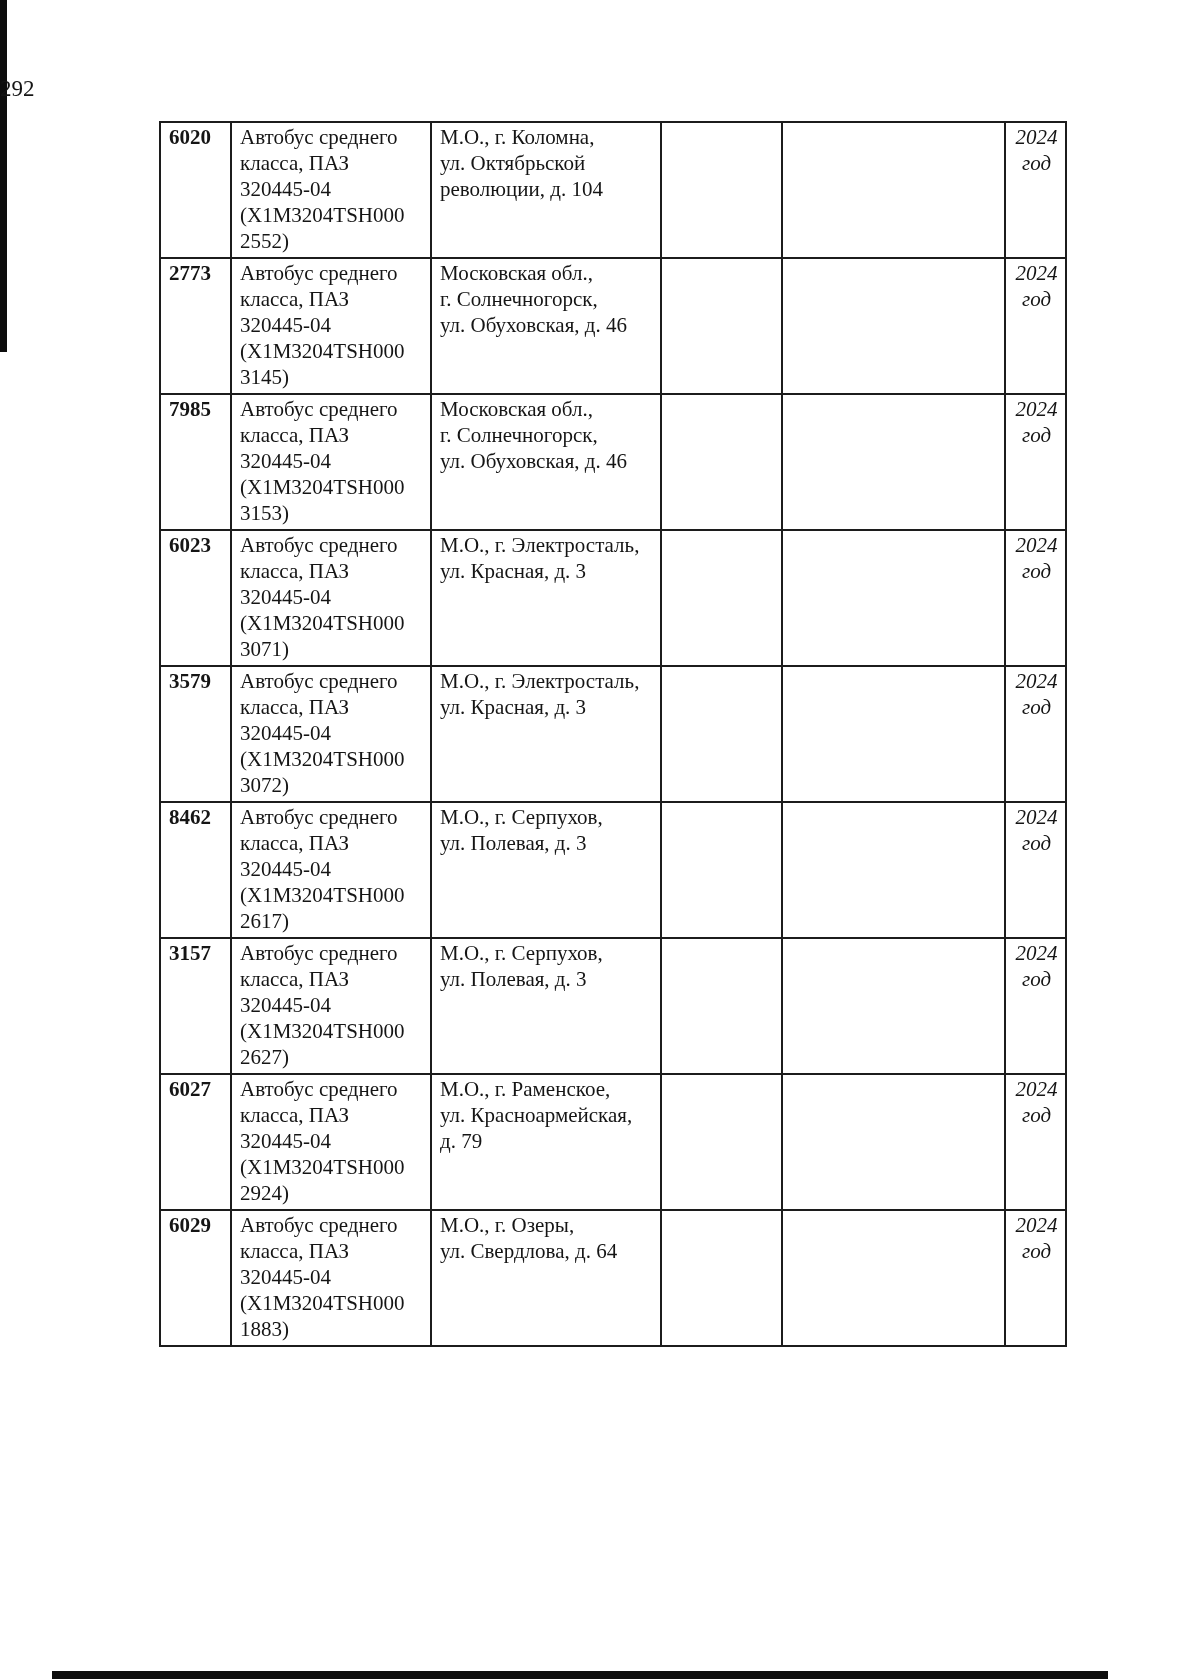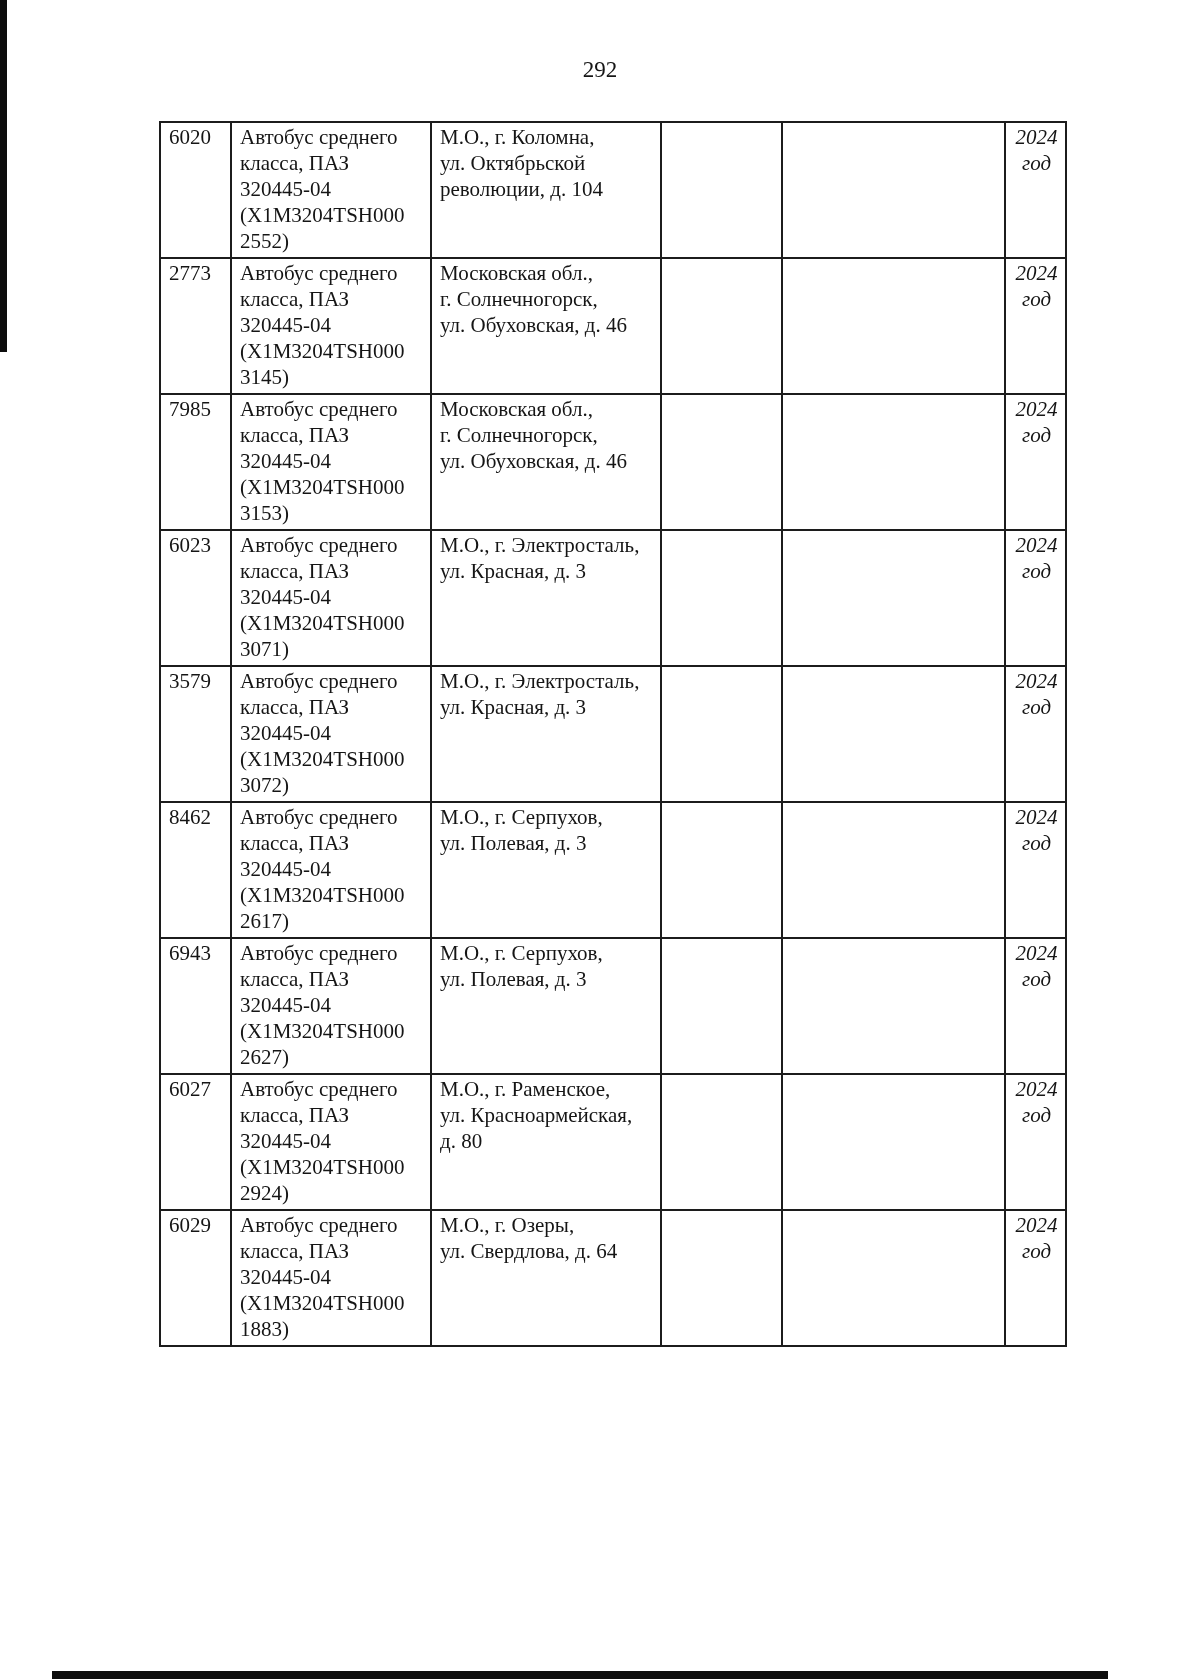--- a/index.html
+++ b/index.html
@@ -27,44 +27,43 @@
   .scan-bar-bottom {
     position: absolute;
     left: 52px;
     top: 1671px;
     width: 1056px;
     height: 8px;
     background: #0d0d0d;
   }
   .page-number {
     position: absolute;
-    top: 57px;
+    top: 76px;
     left: 0;
     width: 1200px;
-    text-align: center;
     font-size: 23px;
   }
   table.vehicles {
     position: absolute;
     left: 159px;
     top: 121px;
     border-collapse: collapse;
     table-layout: fixed;
     width: 906px;
   }
   table.vehicles td {
     border: 2px solid #1c1c1c;
     vertical-align: top;
     padding: 1px 6px 3px 8px;
     font-size: 21px;
     line-height: 26px;
     white-space: pre-line;
     overflow: hidden;
   }
-  td.c-id   { text-align: left; padding-left: 10px; }
+  td.c-id   { text-align: left; padding-left: 10px; font-weight: bold; }
   td.c-desc { }
   td.c-addr { }
   td.c-year { text-align: center; padding-left: 2px; padding-right: 2px; font-style: italic; }
   tr.vrow   { height: 129px; }
 </style>
 </head>
 <body>
 
 <div class="page">
   <div class="scan-bar-left"></div>
@@ -162,21 +161,21 @@
 (X1M3204TSH000
 2617)</td>
       <td class="c-addr">М.О., г. Серпухов,
 ул. Полевая, д. 3</td>
       <td class="c-e1"></td>
       <td class="c-e2"></td>
       <td class="c-year">2024
 год</td>
     </tr>
         <tr class="vrow">
-      <td class="c-id">6943</td>
+      <td class="c-id">3157</td>
       <td class="c-desc">Автобус среднего
 класса, ПАЗ
 320445-04
 (X1M3204TSH000
 2627)</td>
       <td class="c-addr">М.О., г. Серпухов,
 ул. Полевая, д. 3</td>
       <td class="c-e1"></td>
       <td class="c-e2"></td>
       <td class="c-year">2024
@@ -184,21 +183,21 @@
     </tr>
         <tr class="vrow">
       <td class="c-id">6027</td>
       <td class="c-desc">Автобус среднего
 класса, ПАЗ
 320445-04
 (X1M3204TSH000
 2924)</td>
       <td class="c-addr">М.О., г. Раменское,
 ул. Красноармейская,
-д. 80</td>
+д. 79</td>
       <td class="c-e1"></td>
       <td class="c-e2"></td>
       <td class="c-year">2024
 год</td>
     </tr>
         <tr class="vrow">
       <td class="c-id">6029</td>
       <td class="c-desc">Автобус среднего
 класса, ПАЗ
 320445-04

